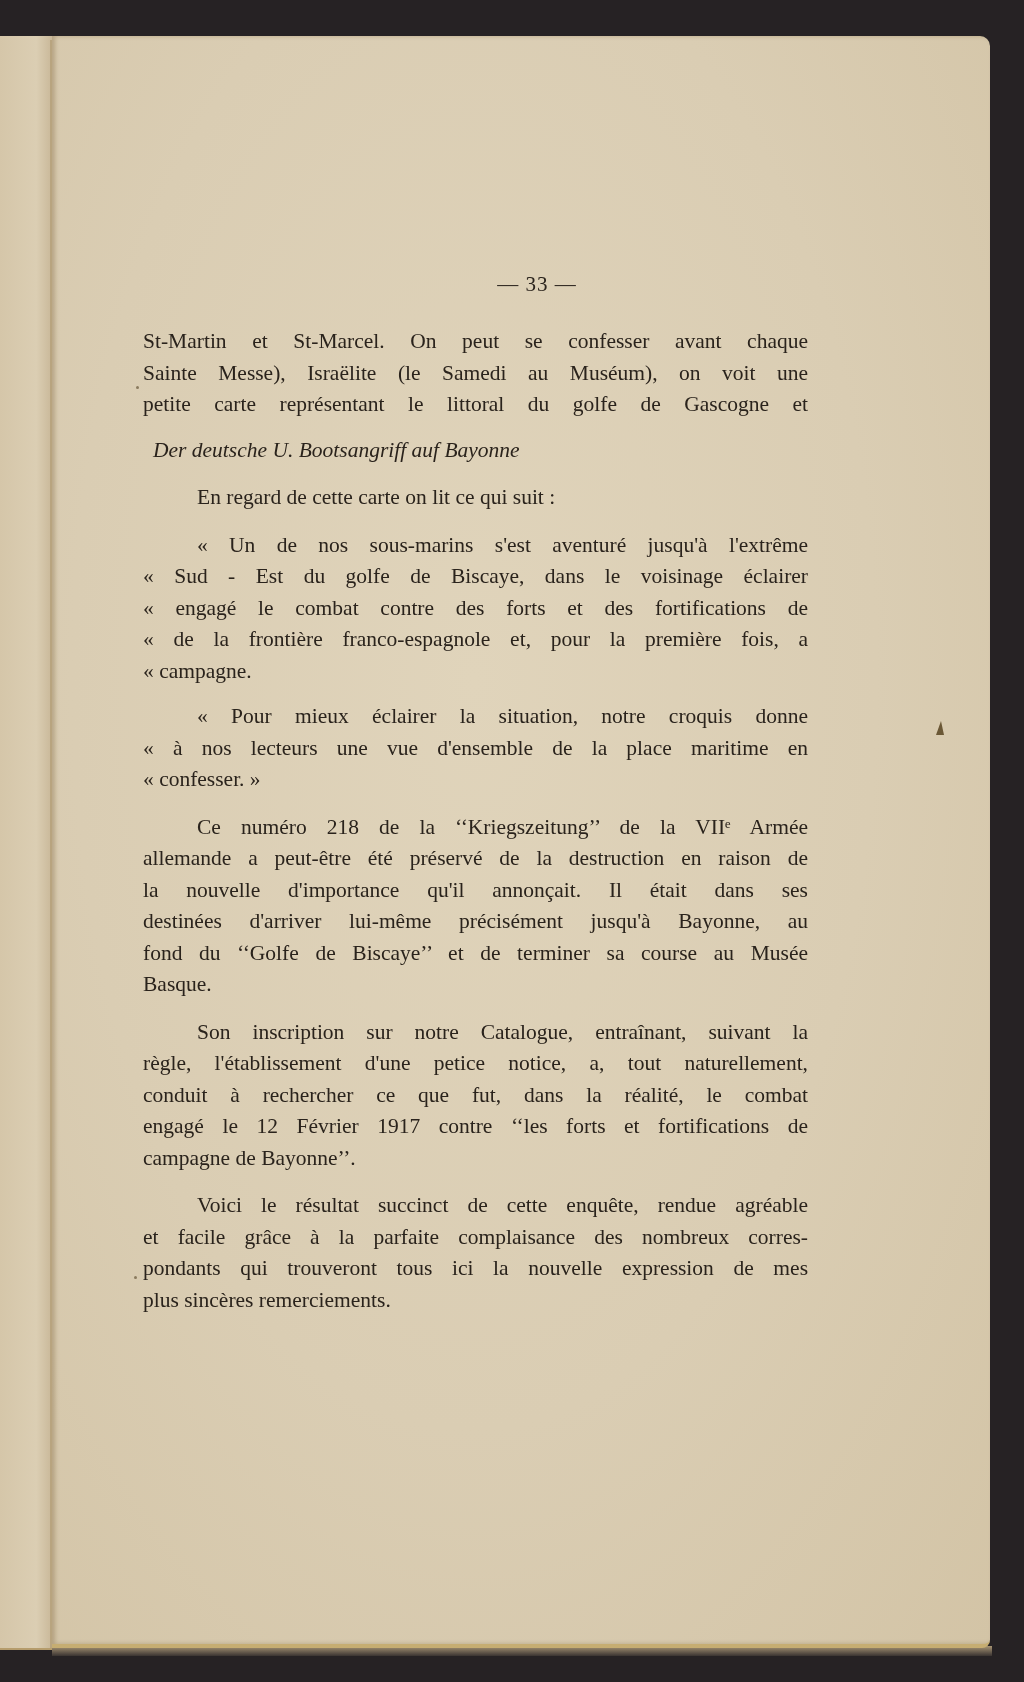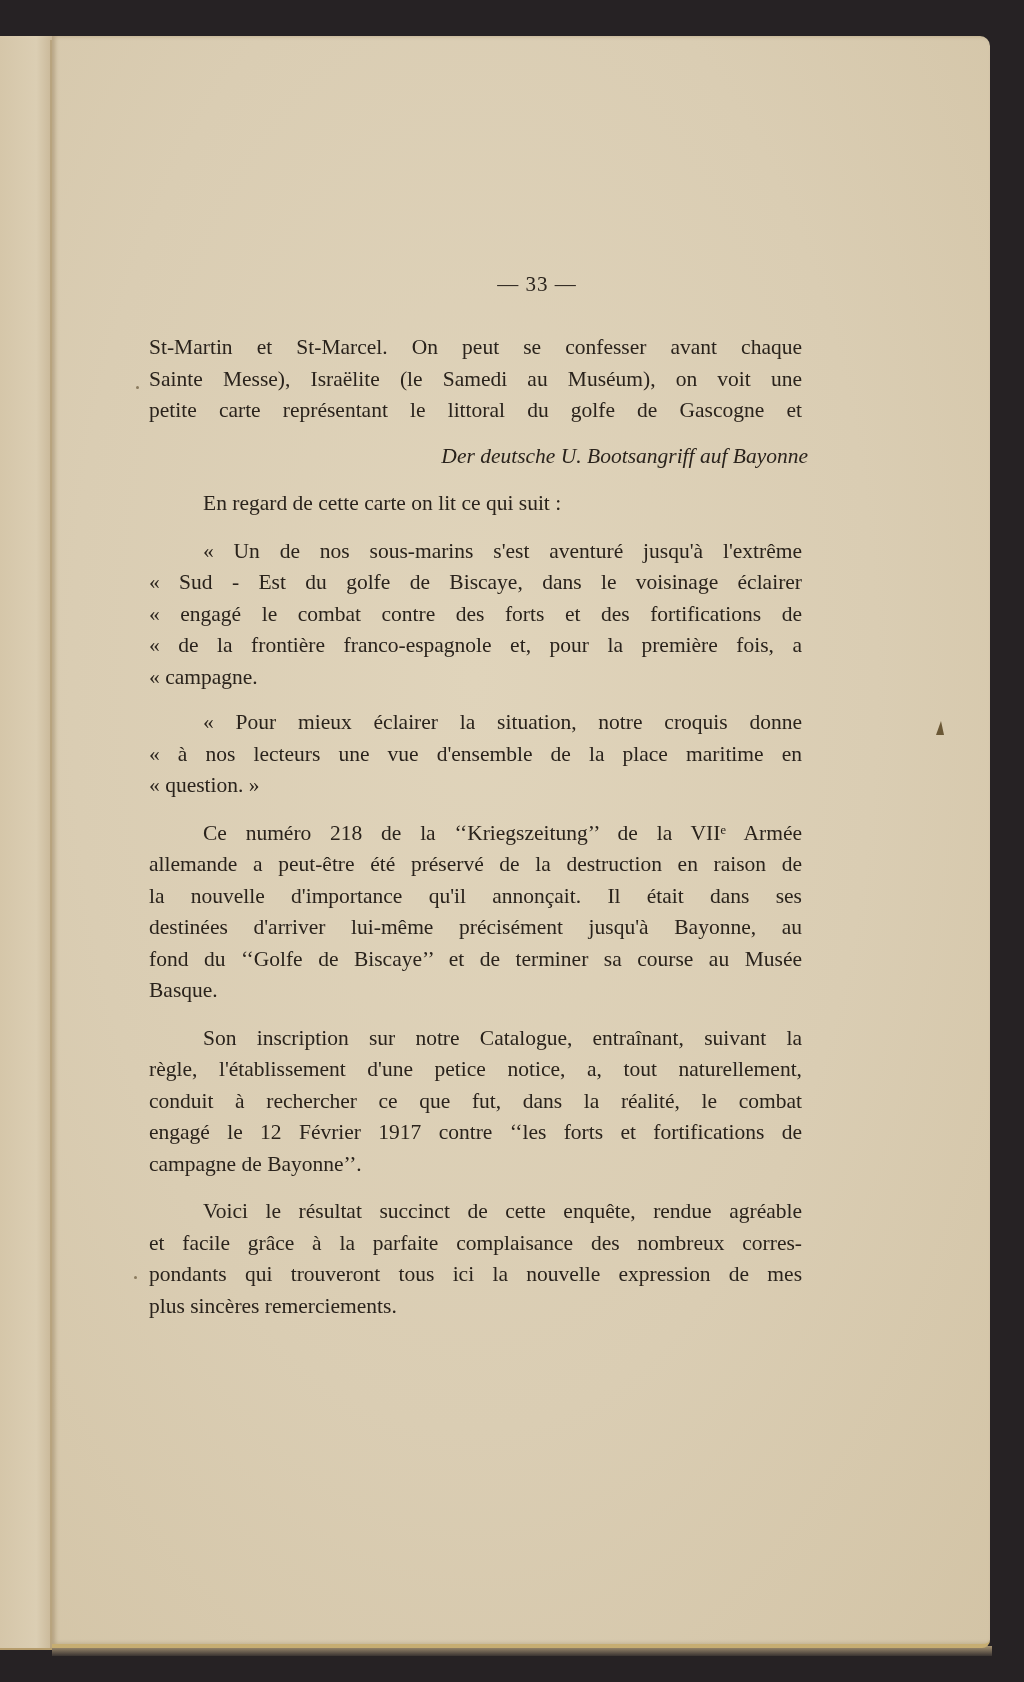--- a/index.html
+++ b/index.html
@@ -33,25 +33,25 @@
     .pagenum {
       position: absolute; left: 16px; width: 938px; top: 236px;
       text-align: center; font-size: 21px; color: #2b241d; letter-spacing: 1px;
       padding-left: 0;
     }
     .text {
       position: absolute; left: 91px; top: 290px; width: 665px;
       color: #2a231c; font-size: 21.5px; line-height: 31.5px;
       text-align: justify;
     }
-    .text p { margin: 6px; }
+    .text p { margin: 0; }
     .gap-s { margin-top: 14px !important; }
     .gap-m { margin-top: 16px !important; }
     .title-line {
-      font-style: italic; text-align: right; margin: 14px 0 16px 0 !important;
+      font-style: italic; text-align: left; margin: 14px 0 16px 0 !important;
       padding-left: 10px;
     }
     .line { display: block; text-align: justify; text-align-last: justify; }
     .line.last { text-align-last: left; }
     .line.first-indent { padding-left: 54px; }
     .margin-mark {
       position: absolute; left: 884px; top: 685px; width: 0; height: 0;
       border-left: 5px solid transparent; border-right: 3px solid transparent;
       border-bottom: 14px solid #6b5836;
     }
@@ -84,21 +84,21 @@
       <span class="line first-indent">« Un de nos sous-marins s'est aventuré jusqu'à l'extrême</span>
       <span class="line">« Sud - Est du golfe de Biscaye, dans le voisinage éclairer</span>
       <span class="line">« engagé le combat contre des forts et des fortifications de</span>
       <span class="line">« de la frontière franco-espagnole et, pour la première fois, a</span>
       <span class="line last">« campagne.</span>
     </p>
 
     <p class="gap-s">
       <span class="line first-indent">« Pour mieux éclairer la situation, notre croquis donne</span>
       <span class="line">« à nos lecteurs une vue d'ensemble de la place maritime en</span>
-      <span class="line last">« question. »</span>
+      <span class="line last">« confesser. »</span>
     </p>
 
     <p class="gap-m">
       <span class="line first-indent">Ce numéro 218 de la ‘‘Kriegszeitung’’ de la VIIᵉ Armée</span>
       <span class="line">allemande a peut-être été préservé de la destruction en raison de</span>
       <span class="line">la nouvelle d'importance qu'il annonçait. Il était dans ses</span>
       <span class="line">destinées d'arriver lui-même précisément jusqu'à Bayonne, au</span>
       <span class="line">fond du ‘‘Golfe de Biscaye’’ et de terminer sa course au Musée</span>
       <span class="line last">Basque.</span>
     </p>

